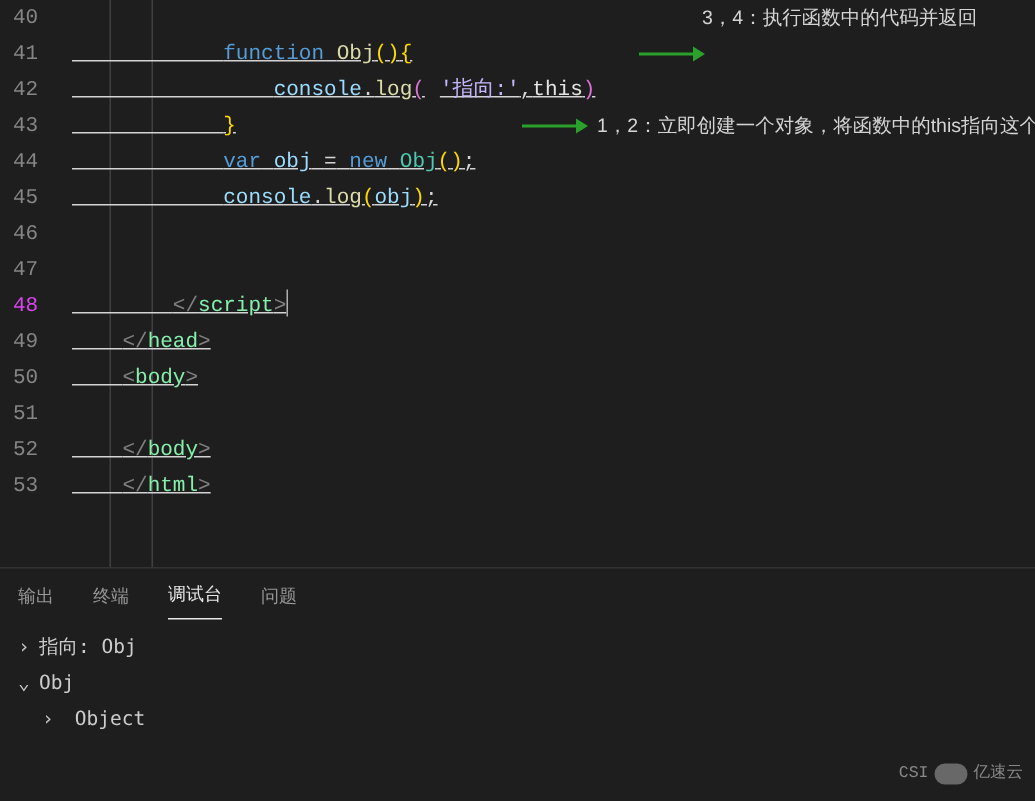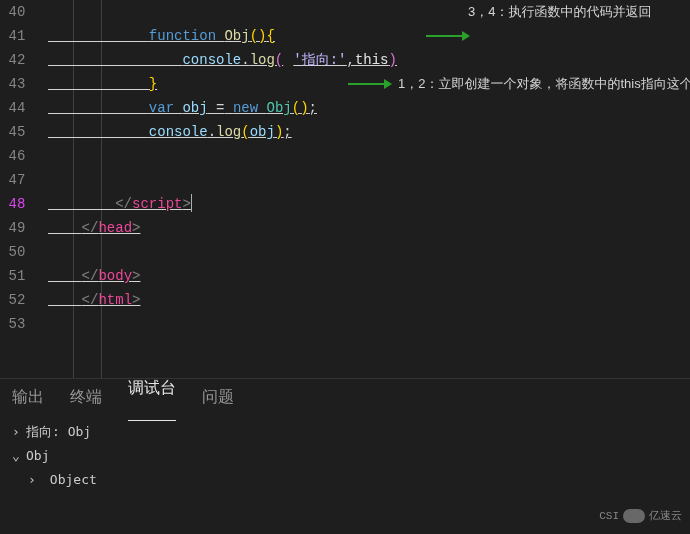--- a/index.html
+++ b/index.html
@@ -28,45 +28,45 @@
     .t-fn { color: #dcdcaa; }
     .t-pn { color: #d4d4d4; }
     .t-br { color: #ffd700; }
     .t-br2 { color: #da70d6; }
     .t-var { color: #9cdcfe; }
     .t-op { color: #d4d4d4; }
     .t-cl { color: #4ec9b0; }
     .t-str { color: #c4b5fd; margin-left: 10px; }
     .t-this { color: #e5e5e5; }
     .t-tagp { color: #808080; }
-    .t-tagn { color: #ec4899; }
+    .t-tagn { color: #86efac; }
     .annotation { position: absolute; color: #d4d4d4; font-size: 13px; line-height: 16px; font-family: 'Microsoft YaHei', sans-serif; }
     .ann1 { left: 420px; top: 4px; width: 255px; }
     .ann2 { left: 350px; top: 76px; width: 330px; }
     .arrow { position: absolute; }
     .arrow-line { position: absolute; height: 2px; background: #2aa12a; }
     .arrow-head { position: absolute; width: 0; height: 0; border-top: 5px solid transparent; border-bottom: 5px solid transparent; }
     .panel {
       height: 156px;
       background: #1e1e1e;
       border-top: 1px solid #333;
       color: #ccc;
       font-size: 13px;
     }
     .tabs {
       display: flex;
       height: 35px;
       align-items: center;
       padding-left: 12px;
       font-family: 'Microsoft YaHei', sans-serif;
-      font-size: 16px;
+      font-size: 12px;
       color: #969696;
       gap: 26px;
     }
-    .tab.active { color: #e7e7e7; border-bottom: 1px solid #e7e7e7; padding-bottom: 20px; margin-top: 4px; }
+    .tab.active { color: #e7e7e7; border-bottom: 1px solid #e7e7e7; padding-bottom: 4px; margin-top: 4px; }
     .console-body { padding: 6px 10px; line-height: 24px; font-family: Consolas, monospace; }
     .crow { display: flex; align-items: center; }
     .chevron { display: inline-block; width: 12px; text-align: center; color: #c5c5c5; margin-right: 4px; cursor: pointer; }
     .indent { padding-left: 16px; }
     .proto { color: #b180d7; }
     .obj { color: #ccc; }
     .watermark { position: absolute; right: 8px; bottom: 6px; color: #888; font-size: 11px; display: flex; align-items: center; gap: 4px; margin-top: 37px; }
     .wm-icon { width: 22px; height: 14px; background: #888; border-radius: 7px; opacity: 0.7; }
   </style>
 </head>
@@ -105,20 +105,21 @@
   <div class="code-line"></div>
       <div class="code-line">            <span class="t-kw">function</span> <span class="t-fn">Obj</span><span class="t-br">(</span><span class="t-br">)</span><span class="t-br">{</span></div>
       <div class="code-line">                <span class="t-var">console</span><span class="t-pn">.</span><span class="t-fn">log</span><span class="t-br2">(</span><span class="t-str">'指向:'</span><span class="t-pn">,</span><span class="t-this">this</span><span class="t-br2">)</span></div>
       <div class="code-line">            <span class="t-br">}</span></div>
       <div class="code-line">            <span class="t-kw">var</span> <span class="t-var">obj</span> <span class="t-op">=</span> <span class="t-kw">new</span> <span class="t-cl">Obj</span><span class="t-br">(</span><span class="t-br">)</span><span class="t-pn">;</span></div>
       <div class="code-line">            <span class="t-var">console</span><span class="t-pn">.</span><span class="t-fn">log</span><span class="t-br">(</span><span class="t-var">obj</span><span class="t-br">)</span><span class="t-pn">;</span></div>
       <div class="code-line"></div>
       <div class="code-line"></div>
       <div class="code-line">        <span class="t-tagp">&lt;/</span><span class="t-tagn">script</span><span class="t-tagp">&gt;</span><span class="cursor"></span></div>
       <div class="code-line">    <span class="t-tagp">&lt;/</span><span class="t-tagn">head</span><span class="t-tagp">&gt;</span></div>
+      <div class="code-line">    <span class="t-tagp">&lt;</span><span class="t-tagn">body</span><span class="t-tagp">&gt;</span></div>
       <div class="code-line"></div>
       <div class="code-line">    <span class="t-tagp">&lt;/</span><span class="t-tagn">body</span><span class="t-tagp">&gt;</span></div>
       <div class="code-line">    <span class="t-tagp">&lt;/</span><span class="t-tagn">html</span><span class="t-tagp">&gt;</span></div>
     </div>
 </div>
 
 <div class="panel">
   <div class="tabs">
     <div class="tab">输出</div>
     <div class="tab">终端</div>

